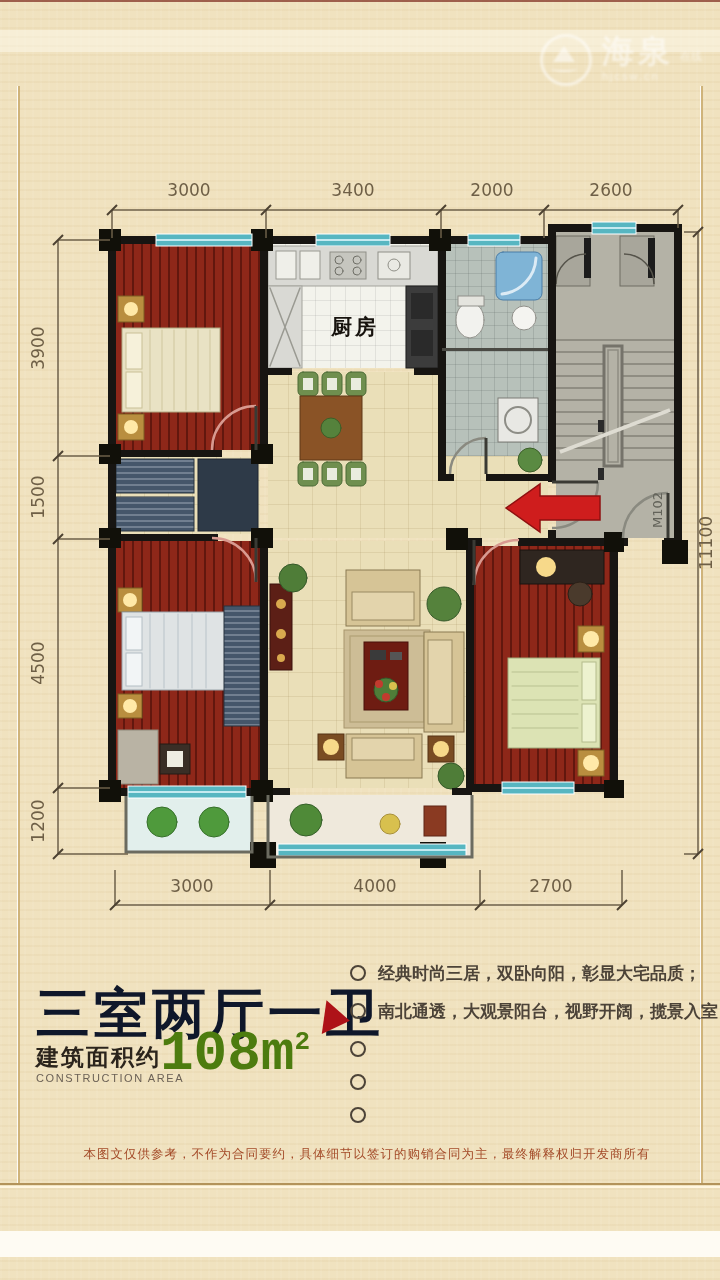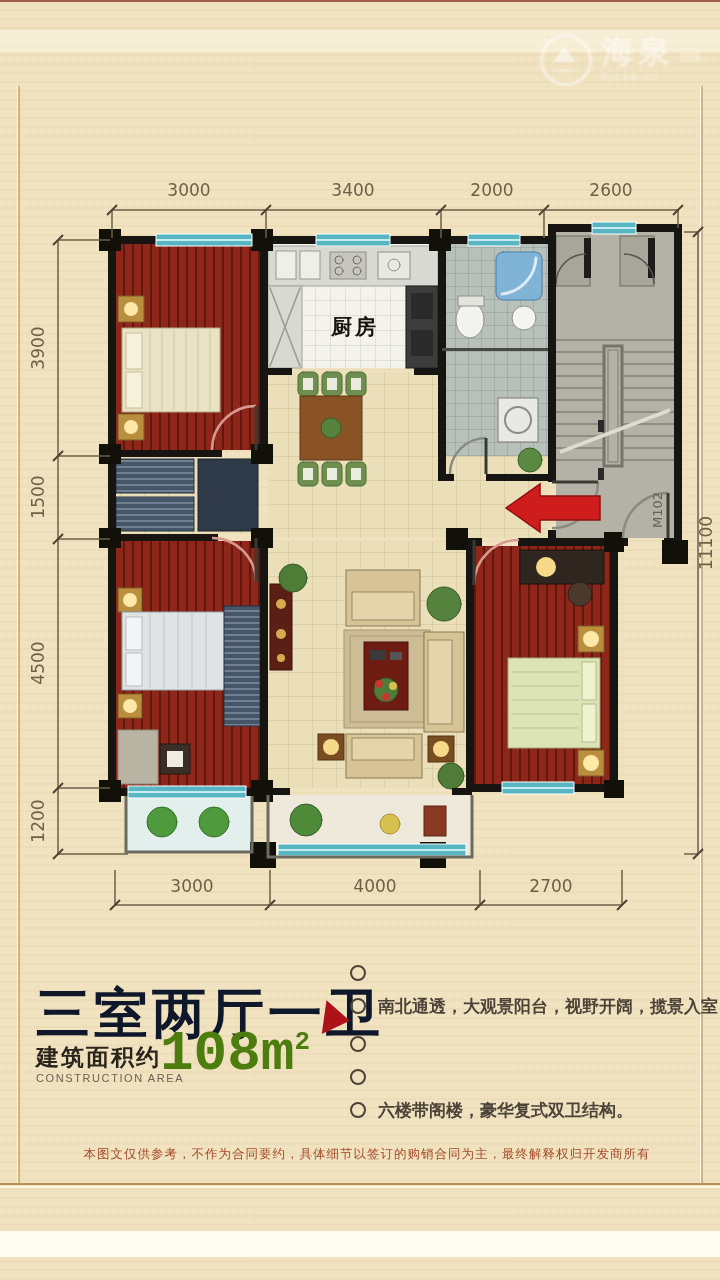--- a/index.html
+++ b/index.html
@@ -398,34 +398,34 @@
 
 <div class="title">三室两厅一卫</div>
 <div class="tri"></div>
 <div class="area-label">建筑面积约</div>
 <div class="area-label-en">CONSTRUCTION AREA</div>
 <div class="area-value"><span>108m</span><sup>2</sup></div>
 
 <div class="features">
   <div class="feat">
     <span class="ring"></span>
+    <span class="feat-text">经典时尚三居，双卧向阳，彰显大宅品质；</span>
   </div>
   <div class="feat">
     <span class="ring"></span>
     <span class="feat-text">南北通透，大观景阳台，视野开阔，揽景入室；</span>
   </div>
   <div class="feat">
     <span class="ring"></span>
   </div>
   <div class="feat">
     <span class="ring"></span>
   </div>
   <div class="feat">
     <span class="ring"></span>
-    <span class="feat-text">六楼带阁楼，豪华复式双卫结构。</span>
   </div>
 </div>
 
 <div class="disclaimer">本图文仅供参考，不作为合同要约，具体细节以签订的购销合同为主，最终解释权归开发商所有</div>
 
 <div class="bottom-gold"></div>
 <div class="bottom-white"></div>
 <div class="whiteband"></div>
 
 </body></html>

